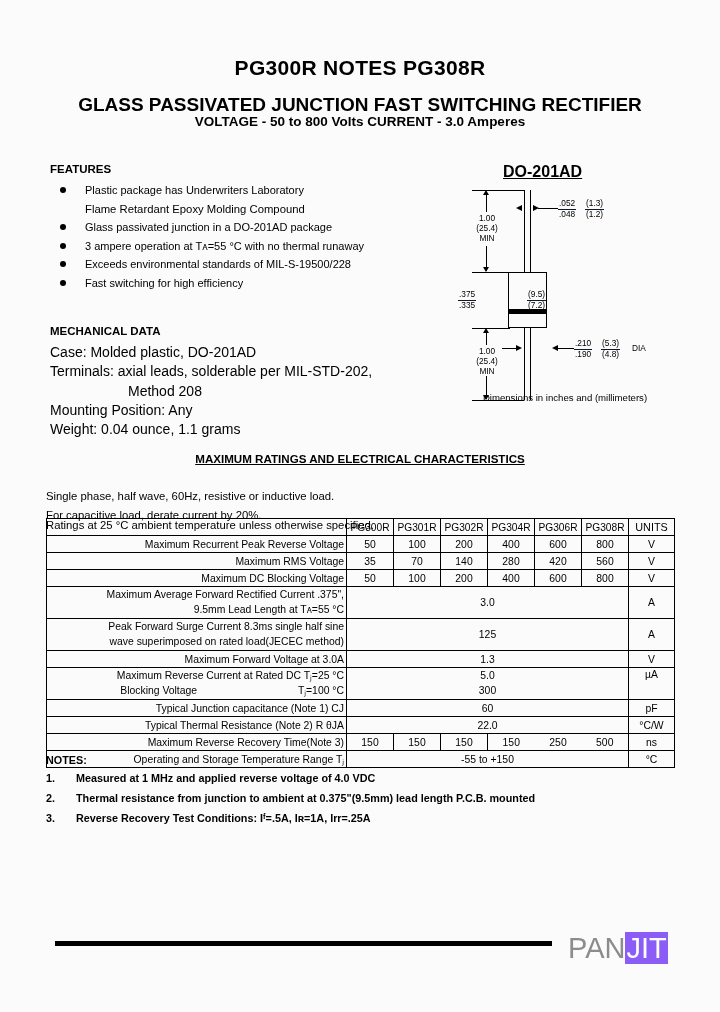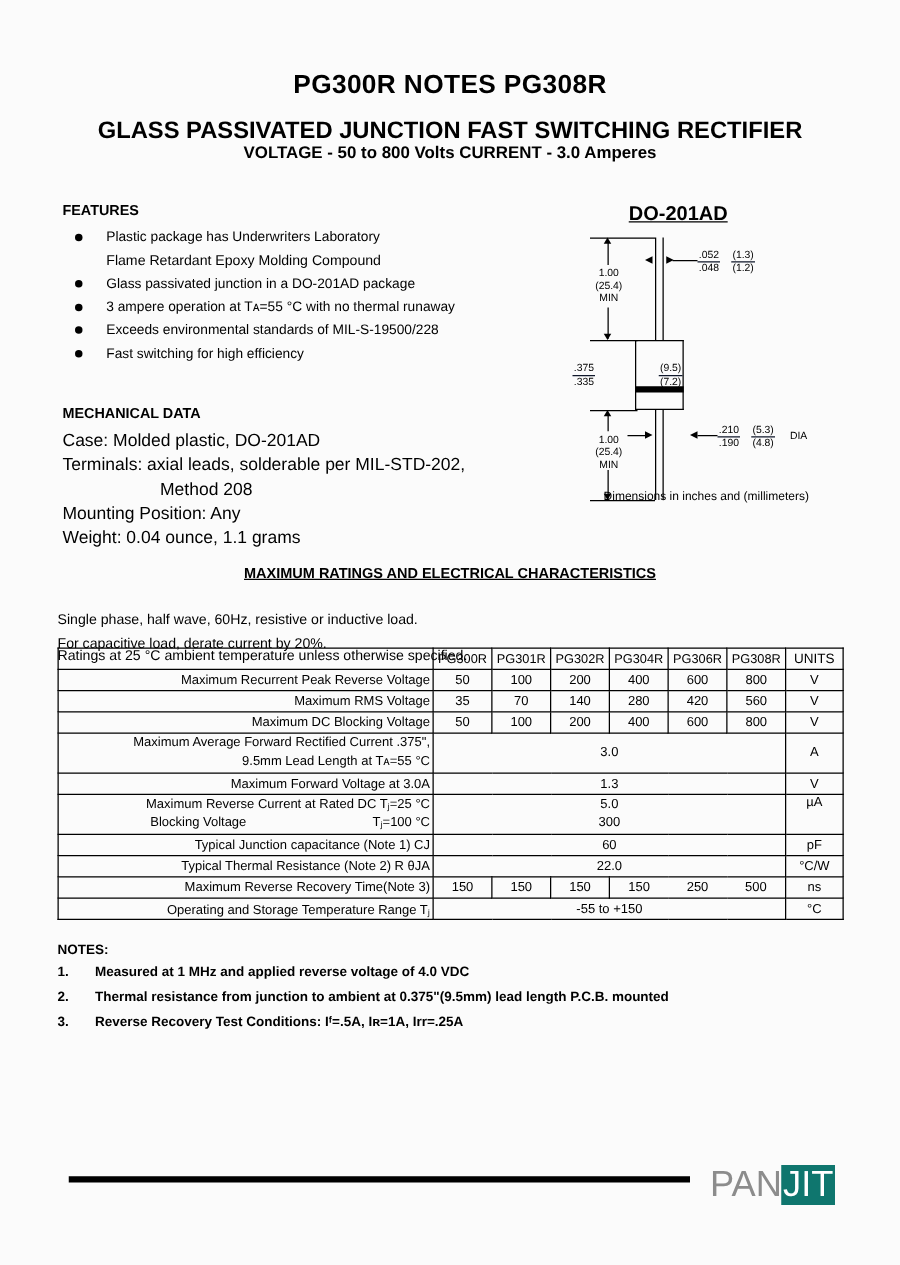--- a/index.html
+++ b/index.html
@@ -150,21 +150,21 @@
     position: absolute; left: 55px; top: 941px;
     width: 497px; height: 5px; background: #000;
   }
   .logo {
     position: absolute; left: 568px; top: 932px;
     font-size: 29px; letter-spacing: 0px;
     font-family: "Liberation Sans", sans-serif;
     white-space: nowrap;
   }
   .logo .pan { color: #8c8c8c; }
-  .logo .jit { color: #ffffff; background: #0f766e; padding: 0 1px; }
+  .logo .jit { color: #ffffff; background: #8b5cf6; padding: 0 1px; }
 </style>
 </head>
 <body>
 
 <div class="page">
 
   <div class="title-main">PG300R NOTES PG308R</div>
   <div class="title-sub1">GLASS PASSIVATED JUNCTION FAST SWITCHING RECTIFIER</div>
   <div class="title-sub2">VOLTAGE - 50 to 800 Volts    CURRENT - 3.0 Amperes</div>
 
@@ -346,20 +346,28 @@
 
       <tr>
         <td class="label lbl2">
           <span>Maximum Average Forward Rectified Current .375",</span><br>
           <span>9.5mm Lead Length at Tᴀ=55 °C</span>
         </td>
         <td class="num" colspan="6">3.0</td>
         <td class="units">A</td>
       </tr>
 
+      <tr>
+        <td class="label lbl2">
+          <span>Peak Forward Surge Current 8.3ms single half sine</span><br>
+          <span>wave superimposed on rated load(JECEC method)</span>
+        </td>
+        <td class="num" colspan="6">125</td>
+        <td class="units">A</td>
+      </tr>
 
       <tr>
         <td class="label">Maximum Forward Voltage at 3.0A</td>
         <td class="num" colspan="6">1.3</td>
         <td class="units">V</td>
       </tr>
 
       <tr>
         <td class="label lbl2">
           <span>Maximum Reverse Current at Rated DC Tⱼ=25 °C</span><br>

